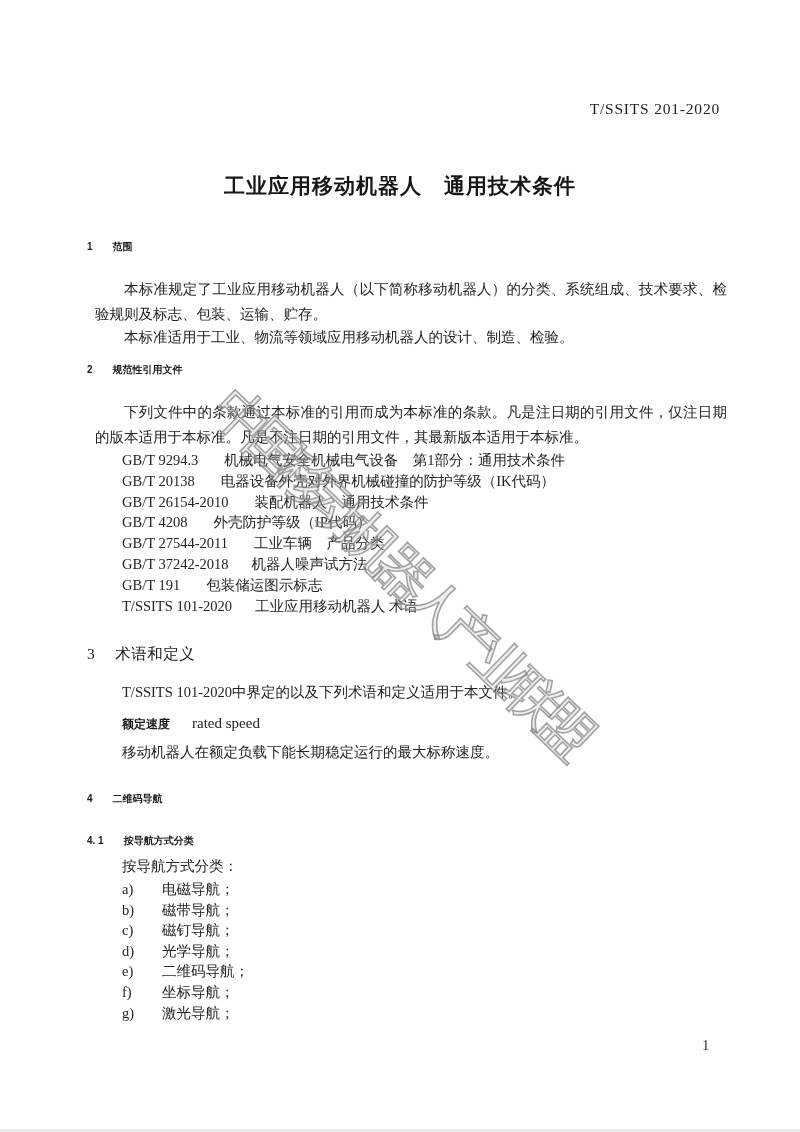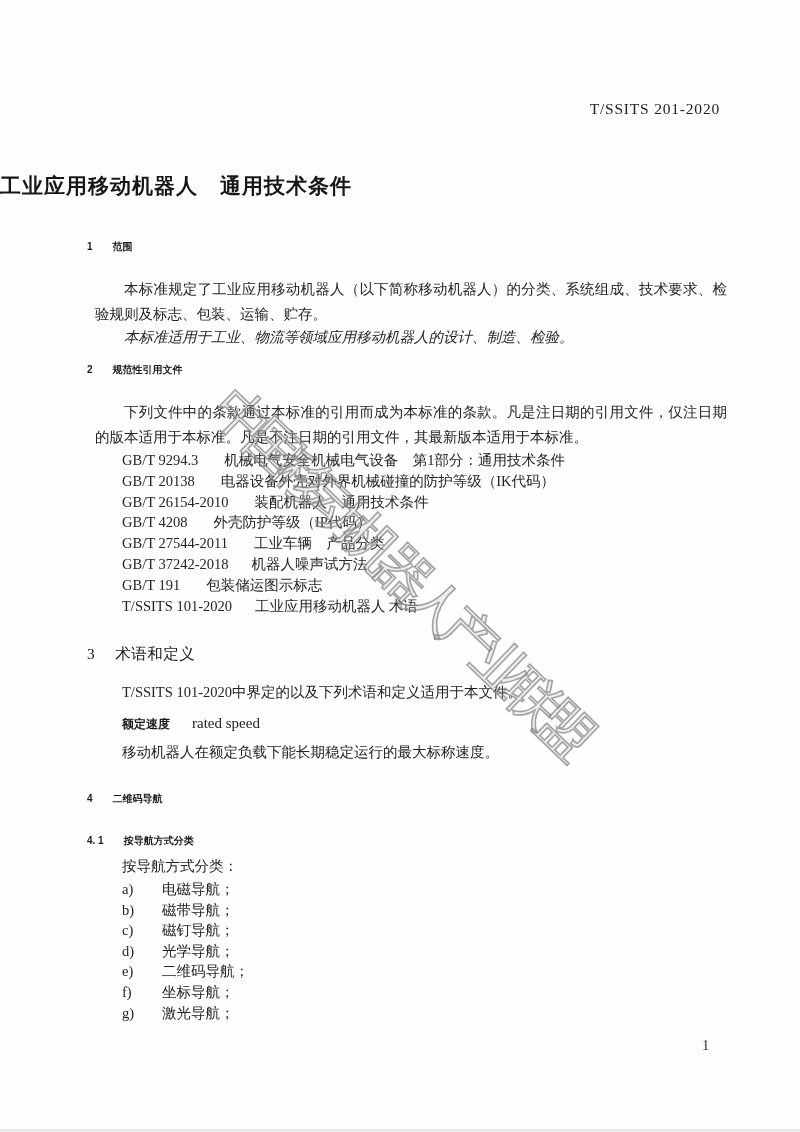--- a/index.html
+++ b/index.html
@@ -15,21 +15,21 @@
   .abs { position: absolute; }
 
   .doc-number {
     top: 100px; right: 80px;
     font-size: 15.5px;
     letter-spacing: 0.8px;
     color: #222;
   }
   .doc-title {
     top: 172px; left: 0; width: 100%;
-    text-align: left;
+    text-align: center;
     font-family: "Liberation Sans", "DejaVu Sans", sans-serif;
     font-weight: bold;
     font-size: 21px;
     letter-spacing: 1px;
     color: #161616;
   }
 
   .heading {
     font-family: "Liberation Sans", "DejaVu Sans", sans-serif;
     font-weight: bold;
@@ -122,21 +122,21 @@
 <div class="page">
 
   <div class="abs doc-number">T/SSITS 201-2020</div>
 
   <div class="abs doc-title">工业应用移动机器人　通用技术条件</div>
 
   <div class="abs heading" style="top:241px;">
     <span class="h-num">1</span><span>范围</span>
   </div>
   <div class="abs para" style="top:277px;">本标准规定了工业应用移动机器人（以下简称移动机器人）的分类、系统组成、技术要求、检验规则及标志、包装、运输、贮存。</div>
-  <div class="abs para" style="top:325px;font-style:italic;">本标准适用于工业、物流等领域应用移动机器人的设计、制造、检验。</div>
+  <div class="abs para" style="top:325px;">本标准适用于工业、物流等领域应用移动机器人的设计、制造、检验。</div>
 
   <div class="abs heading" style="top:364px;">
     <span class="h-num">2</span><span>规范性引用文件</span>
   </div>
   <div class="abs para" style="top:400px;">下列文件中的条款通过本标准的引用而成为本标准的条款。凡是注日期的引用文件，仅注日期的版本适用于本标准。凡是不注日期的引用文件，其最新版本适用于本标准。</div>
 
   <div class="abs ref-list" style="top:450px;">
     <div class="ref-row">
       <span class="ref-code">GB/T 9294.3</span><span class="ref-title">机械电气安全机械电气设备　第1部分：通用技术条件</span>
     </div>

